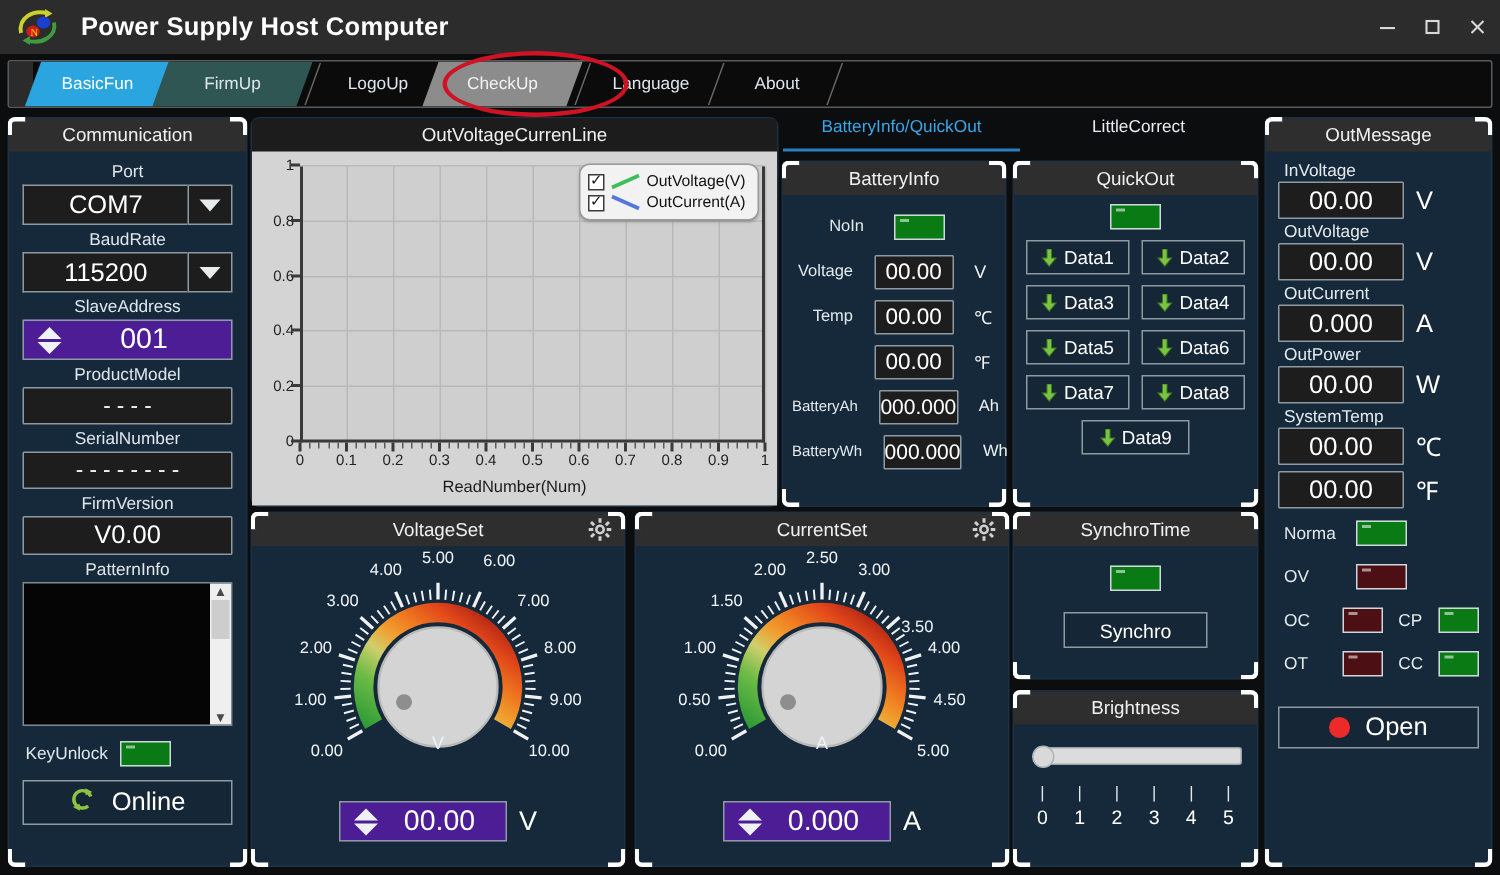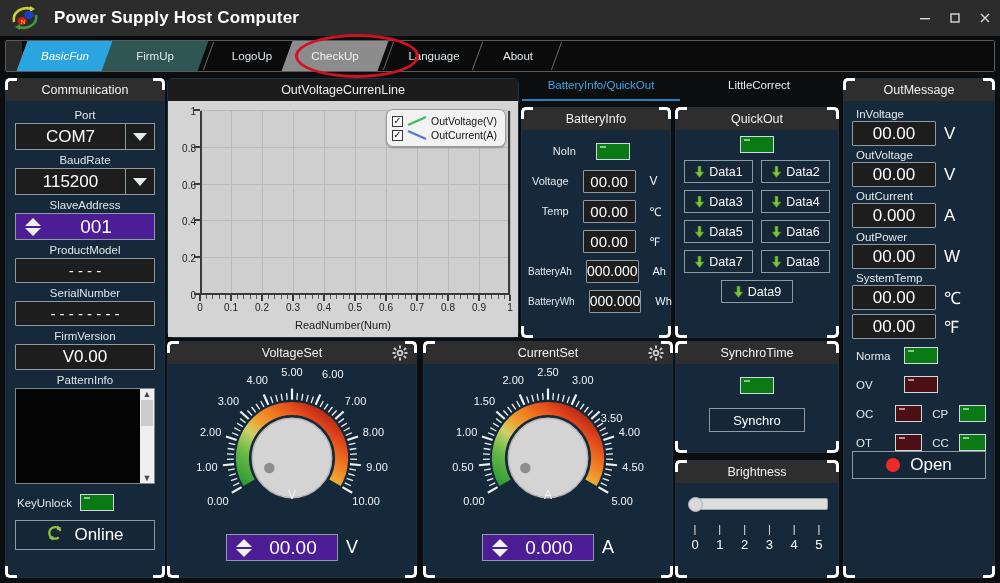--- a/index.html
+++ b/index.html
@@ -34,21 +34,21 @@
   .tab {
     position:relative; height:30px; display:flex; align-items:center; justify-content:center;
     font-size:12.5px; color:#e6e6e6; padding:0 6px; margin-right:-1px;
   }
   .tab .skewbg {
     position:absolute; left:0; top:0; right:0; bottom:0;
     transform:skewX(-20deg); z-index:0;
   }
   .tab span.lbl { position:relative; z-index:2; }
   .tab.t-active .skewbg { background:#2aa5e0; }
-  .tab.t-active span.lbl { color:#ffffff;font-style:italic; }
+  .tab.t-active span.lbl { color:#ffffff; }
   .tab.t-teal .skewbg { background:#2f5652; }
   .tab.t-gray .skewbg { background:#8c8c8c; }
   .tab.t-gray span.lbl { color:#f2f2f2; }
   .tab.t-plain .skewbg { background:transparent; }
   .tabsep {
     width:14px; height:30px; position:relative;
   }
   .tabsep i {
     position:absolute; left:6px; top:1px; width:1px; height:28px;
     background:#6a6a6a; transform:skewX(-20deg); display:block;
@@ -240,21 +240,21 @@
   #outPanel { left:844px; top:79px; width:150px; height:498px; }
   #outPanel .pbody { padding:4px 8px 0; }
   .orow { display:flex; align-items:center; gap:8px; }
   .orow .fld { width:84px; height:25px; font-size:17px; }
   .orow .unit { font-size:17px; color:#ffffff; width:20px; }
   .olbl { font-size:11.5px; color:#e3eaee; margin:3px 0 1px 4px; }
   .statrow { display:flex; align-items:center; gap:10px; margin-top:6px; padding-left:4px; }
   .statrow .sl { width:38px; font-size:11.5px; color:#e3eaee; }
   .statrow .sl2 { width:22px; font-size:11.5px; color:#e3eaee; text-align:left; }
   .openbtn {
-    height:28px; border:1px solid #8e9aa2; background:#152636; margin-top:0;
+    height:28px; border:1px solid #8e9aa2; background:#152636; margin-top:20px;
     display:flex; align-items:center; justify-content:center; gap:10px;
     font-size:17px; color:#ffffff;
   }
   .dot { width:14px; height:14px; border-radius:50%; background:#ed2a2a; }
 </style>
 </head>
 <body>
 
 <div class="app">
 

